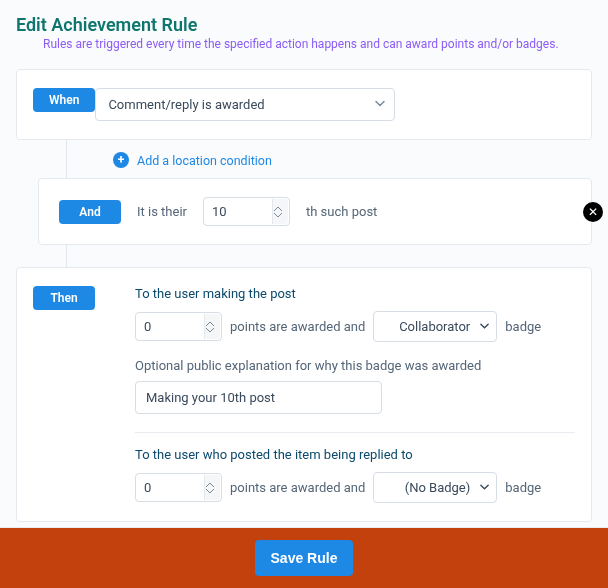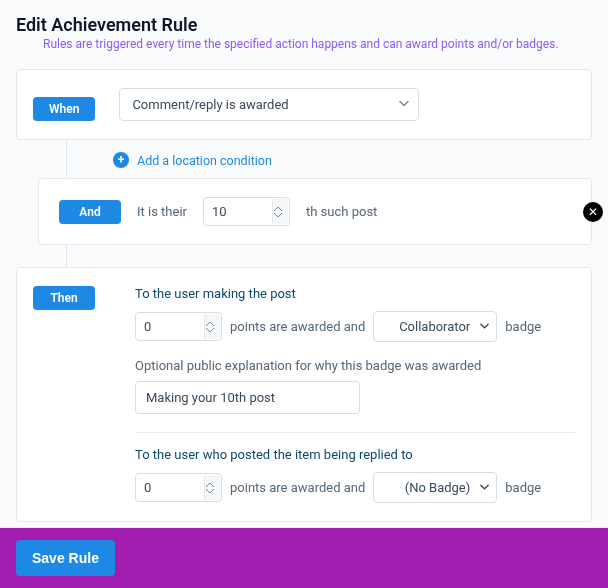--- a/index.html
+++ b/index.html
@@ -9,21 +9,21 @@
       width: 608px;
       height: 588px;
       overflow: hidden;
       color: #3a4a5b;
       font-size: 13px;
     }
     .page-header { padding: 14px 16px 10px; }
     .page-title {
       font-size: 18px;
       font-weight: 600;
-      color: #0f172a;
+      color: #0f766e;
       margin-bottom: 2px;
     }
     .page-subtitle {
       font-size: 12px;
       color: #8b5cf6;
       margin-left: 27px;
     }
     .rule-area {
       padding: 8px 16px 0;
       position: relative;
@@ -41,22 +41,21 @@
       color: #fff;
       font-size: 12px;
       font-weight: 600;
       padding: 5px 16px;
       border-radius: 4px;
       text-align: center;
       min-width: 62px;
     }
     .when-card {
       display: flex;
-      align-items: flex-end;
-      gap: 24px;
+      align-items: flex-start;
       padding-left: 16px;
     }
     .select-fake {
       flex: 0 0 300px;
       border: 1px solid #d6dde4;
       border-radius: 4px;
       padding: 8px 30px 8px 12px;
       font-size: 13px;
       color: #3a4a5b;
       background: #fff;
@@ -187,36 +186,36 @@
       font-size: 13px;
       color: #556677;
       margin: 16px 0 8px;
     }
     .text-input {
       border: 1px solid #d6dde4;
       border-radius: 4px;
       padding: 8px 10px;
       font-size: 13px;
       color: #3a4a5b;
-      width: 225px;
+      width: 247px;
       background: #fff;
     }
     .divider {
       border: none;
       border-top: 1px solid #e8ecf0;
       margin: 18px 0 14px;
     }
     .footer {
       position: absolute;
       bottom: 0; left: 0; right: 0;
       border-top: 1px solid #e8ecf0;
-      background: #a21caf;
+      background: #c2410c;
       padding: 12px 16px;
       display: flex;
-      justify-content: flex-start;
+      justify-content: center;
     }
     .save-btn {
       background: #1e88e5;
       color: #fff;
       border: none;
       padding: 10px 16px;
       border-radius: 4px;
       font-size: 14px;
       font-weight: 600;
       cursor: pointer;

